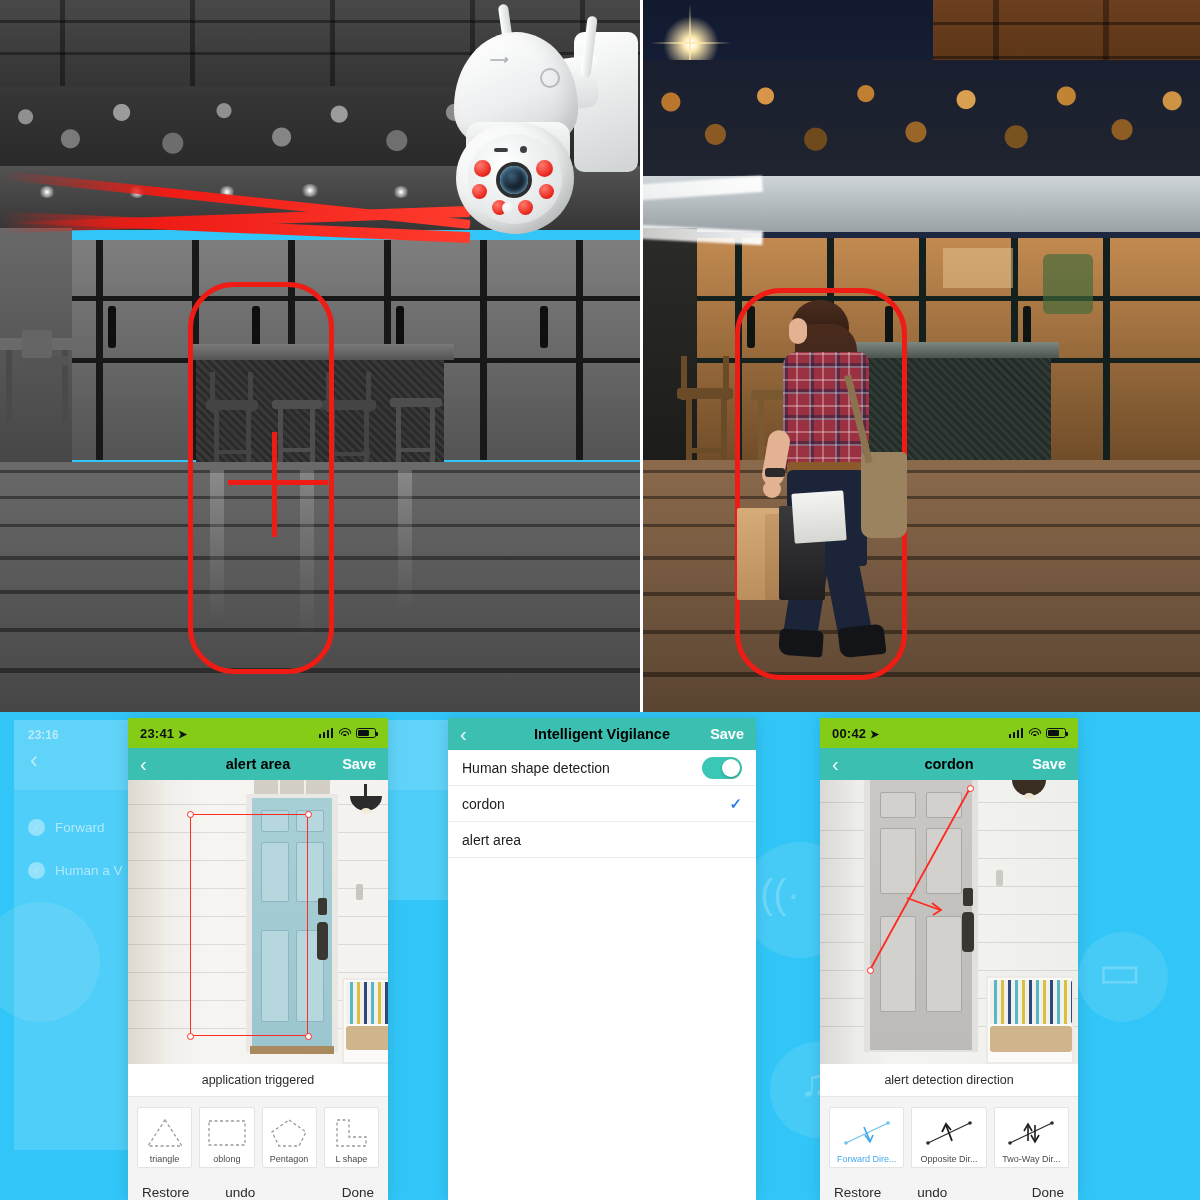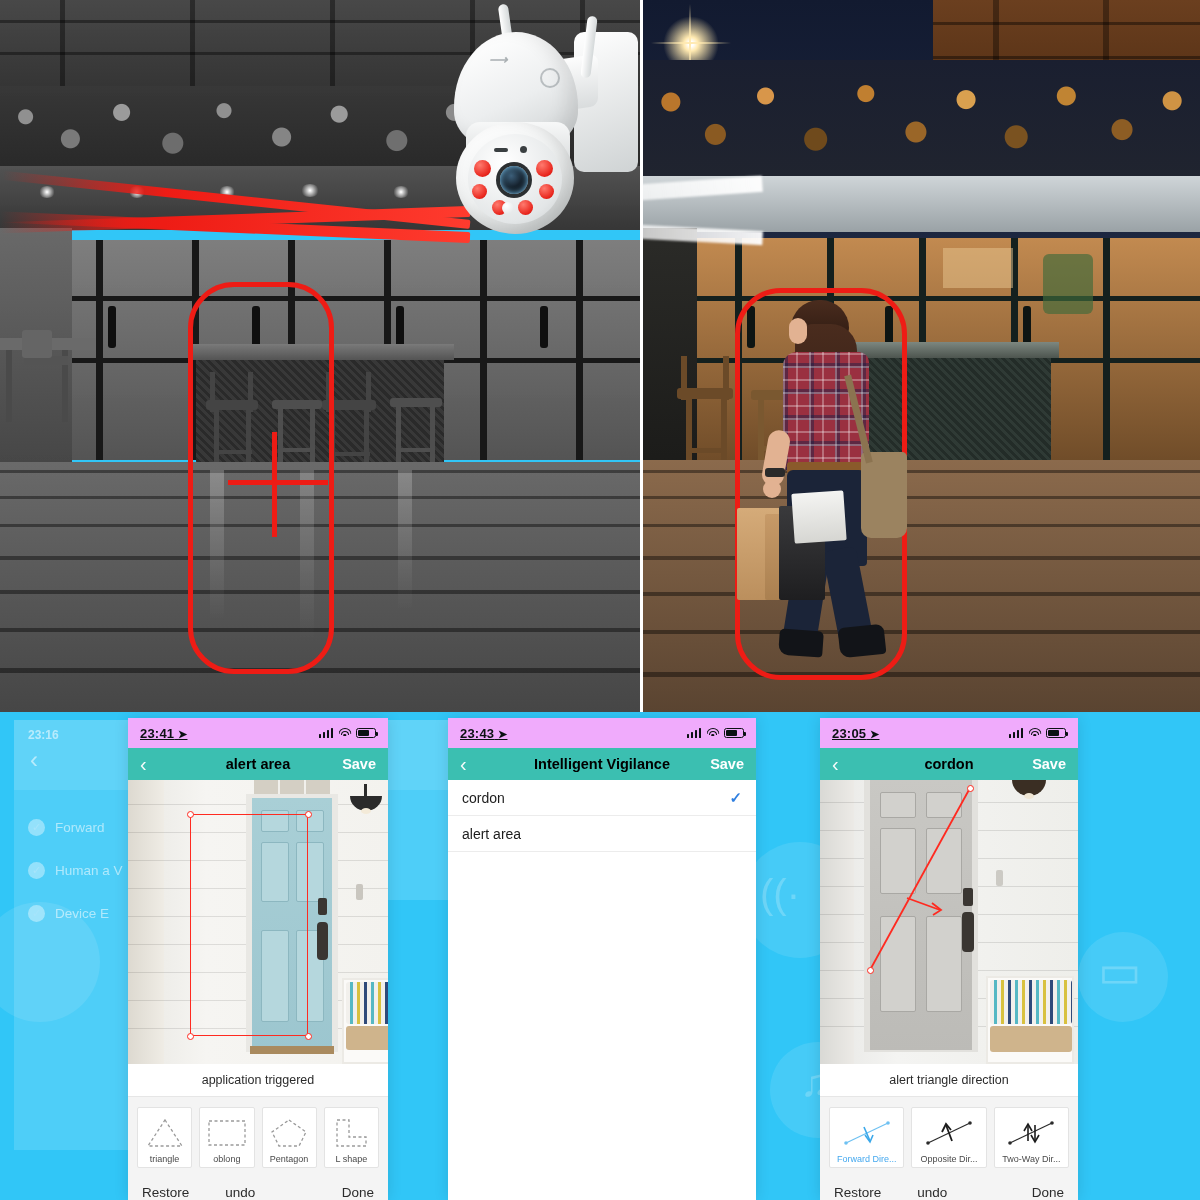--- a/index.html
+++ b/index.html
@@ -134,22 +134,22 @@
   .bgp-time { color:rgba(255,255,255,.55); font-size:12px; font-weight:bold; padding:8px 0 0 14px; }
   .bgp-chev { color:rgba(255,255,255,.55); font-size:24px; padding:4px 0 0 16px; }
   .bgp-list { padding-top:16px; }
   .bgp-row { display:flex; align-items:center; gap:10px; padding:13px 14px; }
   .bgp-check { width:17px; height:17px; border-radius:50%; background:rgba(255,255,255,.40); color:#a7e4fb; font-size:11px; display:flex; align-items:center; justify-content:center; }
   .bgp-label { color:rgba(255,255,255,.55); font-size:13.5px; }
 
   
   .phone { position:absolute; background:#fff; overflow:hidden; box-shadow:0 0 14px rgba(0,0,0,.12); z-index:10; }
   .ph-statusbar {
-    height:30px; background:#f0abfc; display:flex; align-items:center;
-    justify-content:space-between; padding:0 12px; color:#0b1113;text-decoration:underline;
+    height:30px; background:#84cc16; display:flex; align-items:center;
+    justify-content:space-between; padding:0 12px; color:#0b1113;
   }
   .ph-time { font-size:13px; font-weight:bold; letter-spacing:.2px; }
   .ph-time .loc { font-size:11px; }
   .ph-status-right { display:flex; align-items:center; gap:5px; }
   .bars { display:flex; align-items:flex-end; gap:1.5px; height:10px; }
   .bars i { width:2.5px; background:#0b1113; display:block; border-radius:.5px; }
   .bars i:nth-child(1){height:4px}.bars i:nth-child(2){height:6px}
   .bars i:nth-child(3){height:8px}.bars i:nth-child(4){height:10px}
   .wifi { width:13px; height:10px; position:relative; }
   .wifi b { position:absolute; left:50%; transform:translateX(-50%); border:1.7px solid #0b1113; border-bottom:none; border-radius:50% 50% 0 0 / 100% 100% 0 0; }
@@ -506,24 +506,20 @@
     </div>
     <div class="bgp-list">
       <div class="bgp-row">
         <span class="bgp-check">✓</span>
         <span class="bgp-label">Forward</span>
       </div>
       <div class="bgp-row">
         <span class="bgp-check">✓</span>
         <span class="bgp-label">Human a V</span>
       </div>
-      <div class="bgp-row">
-        <span class="bgp-check">✓</span>
-        <span class="bgp-label">Device E</span>
-      </div>
     </div>
   </div>
 
   <div class="bg-phone" style="left:330px;top:8px;width:130px;height:180px;">
     <div class="bgp-header" style="height:70px;">
       <div class="bgp-time">23:17</div>
       <div class="bgp-chev">‹</div>
     </div>
   </div>
 
@@ -646,67 +642,51 @@
     </div>
 
     <div class="action-row">
       <span class="a1">Restore</span>
       <span class="a2">undo</span>
       <span class="a3">Done</span>
     </div>
   </div>
 
   <div class="phone" style="left:448px;top:6px;width:308px;height:482px;">
-    <div class="ph-statusbar">
-      <div class="ph-time">
-        <span>23:43</span>
-        <span class="loc">➤</span>
-      </div>
-      <div class="ph-status-right">
-        <span class="bars">
-            <i></i>
-            <i></i>
-            <i></i>
-            <i></i>
-          </span>
-        <span class="wifi">
-            <b></b>
-            <b></b>
-            <b></b>
-          </span>
-        <span class="batt">
-            <i></i>
-          </span>
-      </div>
-    </div>
 
     <div class="navwrap">
       <div class="ph-navbar">
         <span class="nav-back">‹</span>
         <span class="nav-save">Save</span>
       </div>
       <div class="nav-title" style="top:8px;">Intelligent Vigilance</div>
     </div>
 
     <div class="set-list">
       <div class="set-row">
+        <span class="set-label">Human shape detection</span>
+        <span class="toggle on">
+            <span class="knob"></span>
+          </span>
+      </div>
+      <div class="set-row">
         <span class="set-label">cordon</span>
         <span class="check-blue">✓</span>
       </div>
       <div class="set-row">
         <span class="set-label">alert area</span>
         <span></span>
       </div>
     </div>
   </div>
 
   <div class="phone" style="left:820px;top:6px;width:258px;height:482px;">
     <div class="ph-statusbar">
       <div class="ph-time">
-        <span>23:05</span>
+        <span>00:42</span>
         <span class="loc">➤</span>
       </div>
       <div class="ph-status-right">
         <span class="bars">
             <i></i>
             <i></i>
             <i></i>
             <i></i>
           </span>
         <span class="wifi">
@@ -761,21 +741,21 @@
 
       <svg class="cordon-line" width="258" height="284" viewBox="0 0 258 284" style="left:0;top:0;">
         <line x1="50" y1="190" x2="150" y2="8" stroke="#ff2a20" stroke-width="1.8"></line>
         <line x1="87" y1="118" x2="120" y2="130" stroke="#ff2a20" stroke-width="1.8"></line>
         <polyline points="112,123 121,130 113,135" fill="none" stroke="#ff2a20" stroke-width="1.8"></polyline>
       </svg>
       <div class="handle-pt" style="left:47px;top:187px;"></div>
       <div class="handle-pt" style="left:147px;top:5px;"></div>
     </div>
 
-    <div class="caption-bar">alert triangle direction</div>
+    <div class="caption-bar">alert detection direction</div>
 
     <div class="shape-row">
       <div class="shape-cell">
         <div class="glyph">
           <svg width="58" height="32" viewBox="0 0 58 32">
             <line x1="8" y1="26" x2="50" y2="6" stroke="#6ec1f2" stroke-width="1.2"></line>
             <circle cx="8" cy="26" r="1.8" fill="#6ec1f2"></circle>
               <circle cx="50" cy="6" r="1.8" fill="#6ec1f2"></circle>
             <line x1="26" y1="10" x2="32" y2="24" stroke="#3aa8ea" stroke-width="1.6"></line>
             <polyline points="27,18 32,25 35,18" fill="none" stroke="#3aa8ea" stroke-width="1.6"></polyline>

